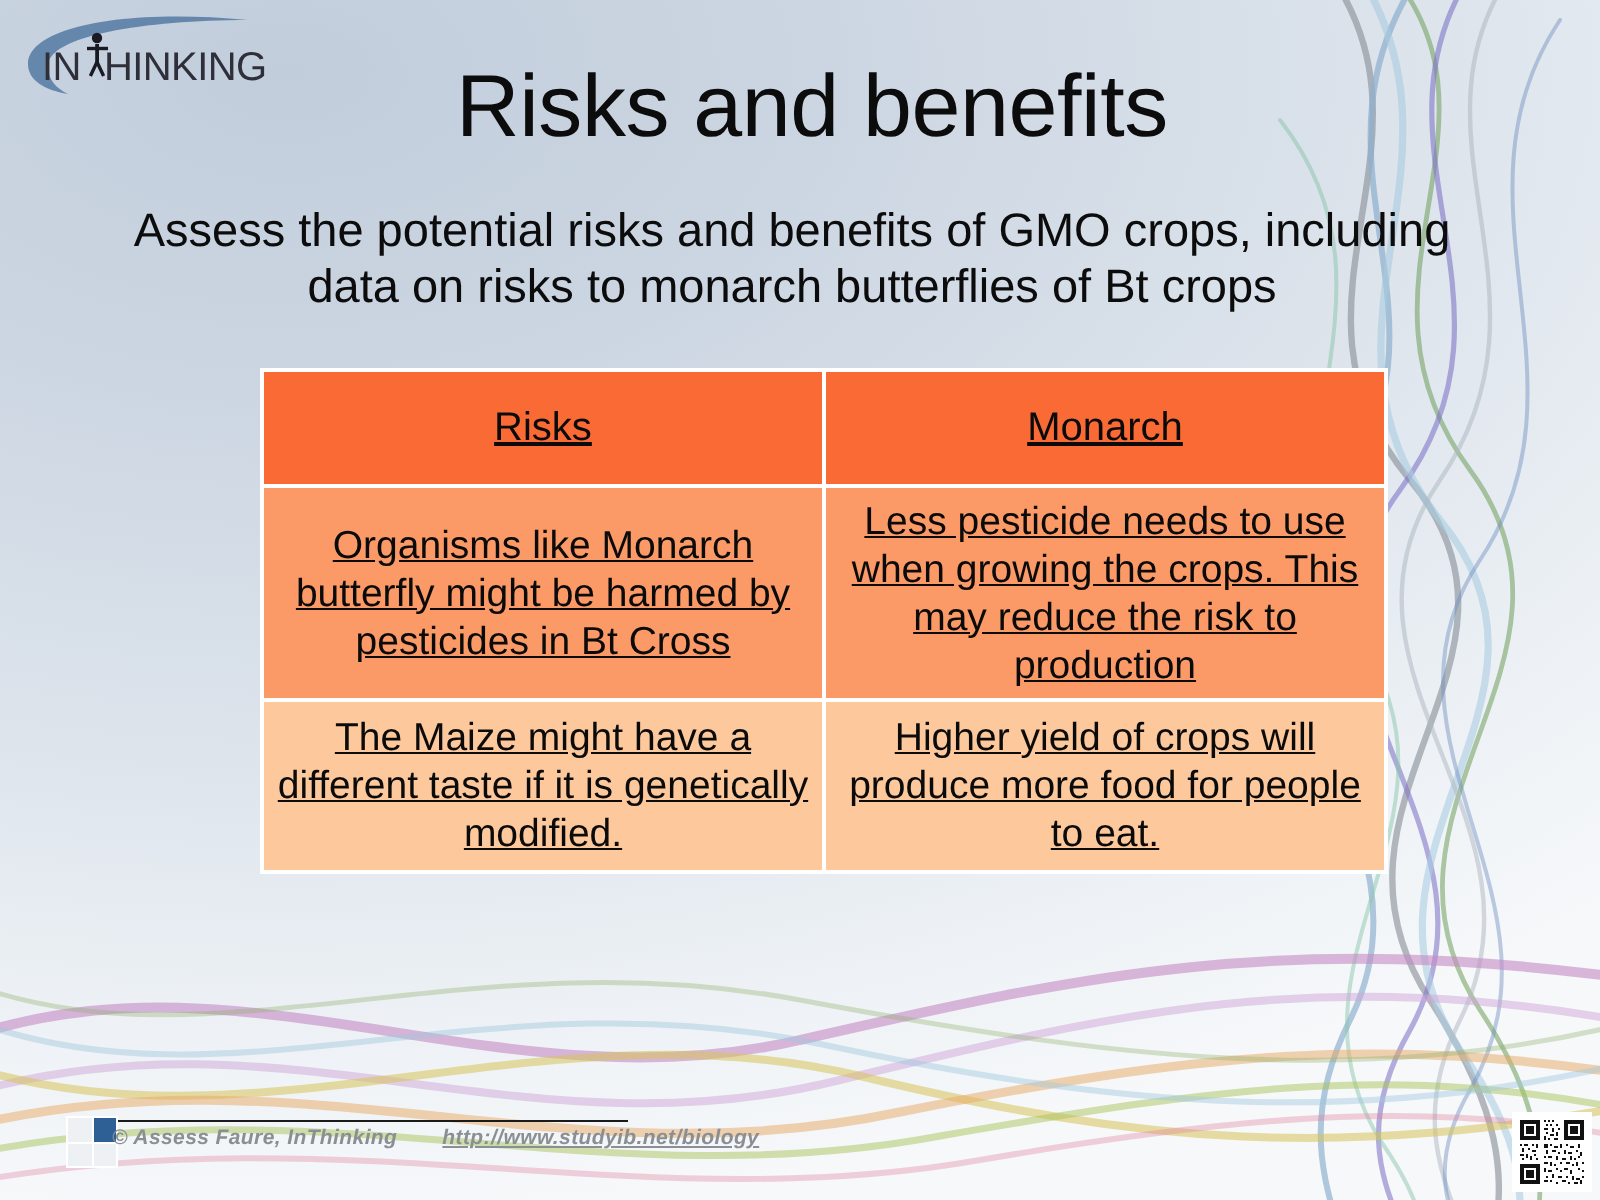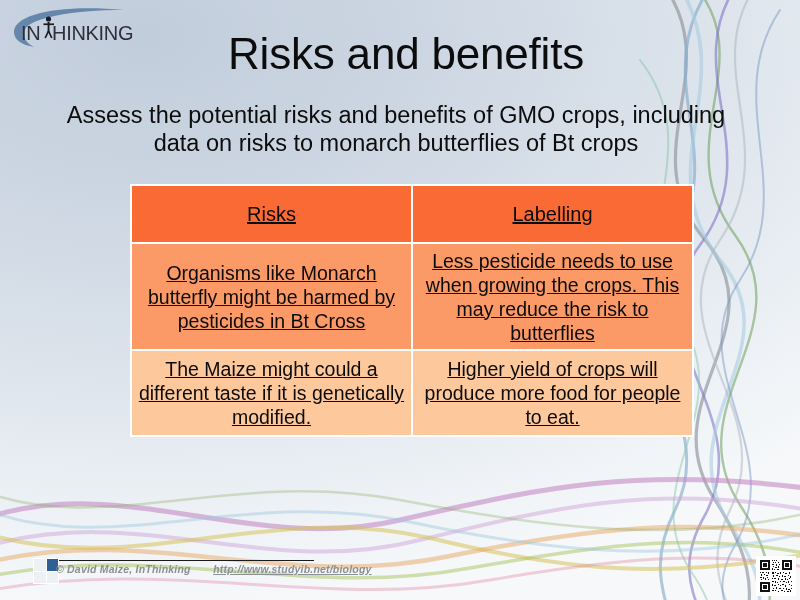--- a/index.html
+++ b/index.html
@@ -201,48 +201,48 @@
 
   <div id="title">Risks and benefits</div>
 
   <div id="subtitle">Assess the potential risks and benefits of GMO crops, including data on risks to monarch butterflies of Bt crops</div>
 
   <div id="table-wrap">
     <table class="rb">
       <thead>
         <tr>
           <th>Risks</th>
-          <th>Labelling</th>
+          <th>Monarch</th>
         </tr>
       </thead>
       <tbody>
         <tr class="r1">
           <td class="shade-a">Organisms like Monarch butterfly might be harmed by pesticides in
 Bt Cross</td>
-          <td class="shade-a">Less pesticide needs to use when growing the crops. This may reduce the risk to butterflies</td>
+          <td class="shade-a">Less pesticide needs to use when growing the crops. This may reduce the risk to production</td>
         </tr>
         <tr class="r2">
-          <td class="shade-b">The Maize might could a different taste if it is genetically modified.</td>
+          <td class="shade-b">The Maize might have a different taste if it is genetically modified.</td>
           <td class="shade-b">Higher yield of crops will produce more food for people to eat.</td>
         </tr>
       </tbody>
     </table>
   </div>
 
   <div id="footer-rule"></div>
 
   <div id="footer-icon">
     <i></i>
     <i class="blue"></i>
     <i></i>
     <i></i>
   </div>
 
   <div id="footer-text">
-    <span>© David Maize, InThinking</span>
+    <span>© Assess Faure, InThinking</span>
     <span>&nbsp;&nbsp;</span>
     <span class="link">http://www.studyib.net/biology</span>
   </div>
 
   <div id="qr">
     <svg viewBox="0 0 36 36" width="36" height="36" shape-rendering="crispEdges">
       <rect width="36" height="36" fill="#ffffff"></rect>
       <g fill="#111111">
 
         <rect x="2" y="2" width="10" height="10"></rect>

